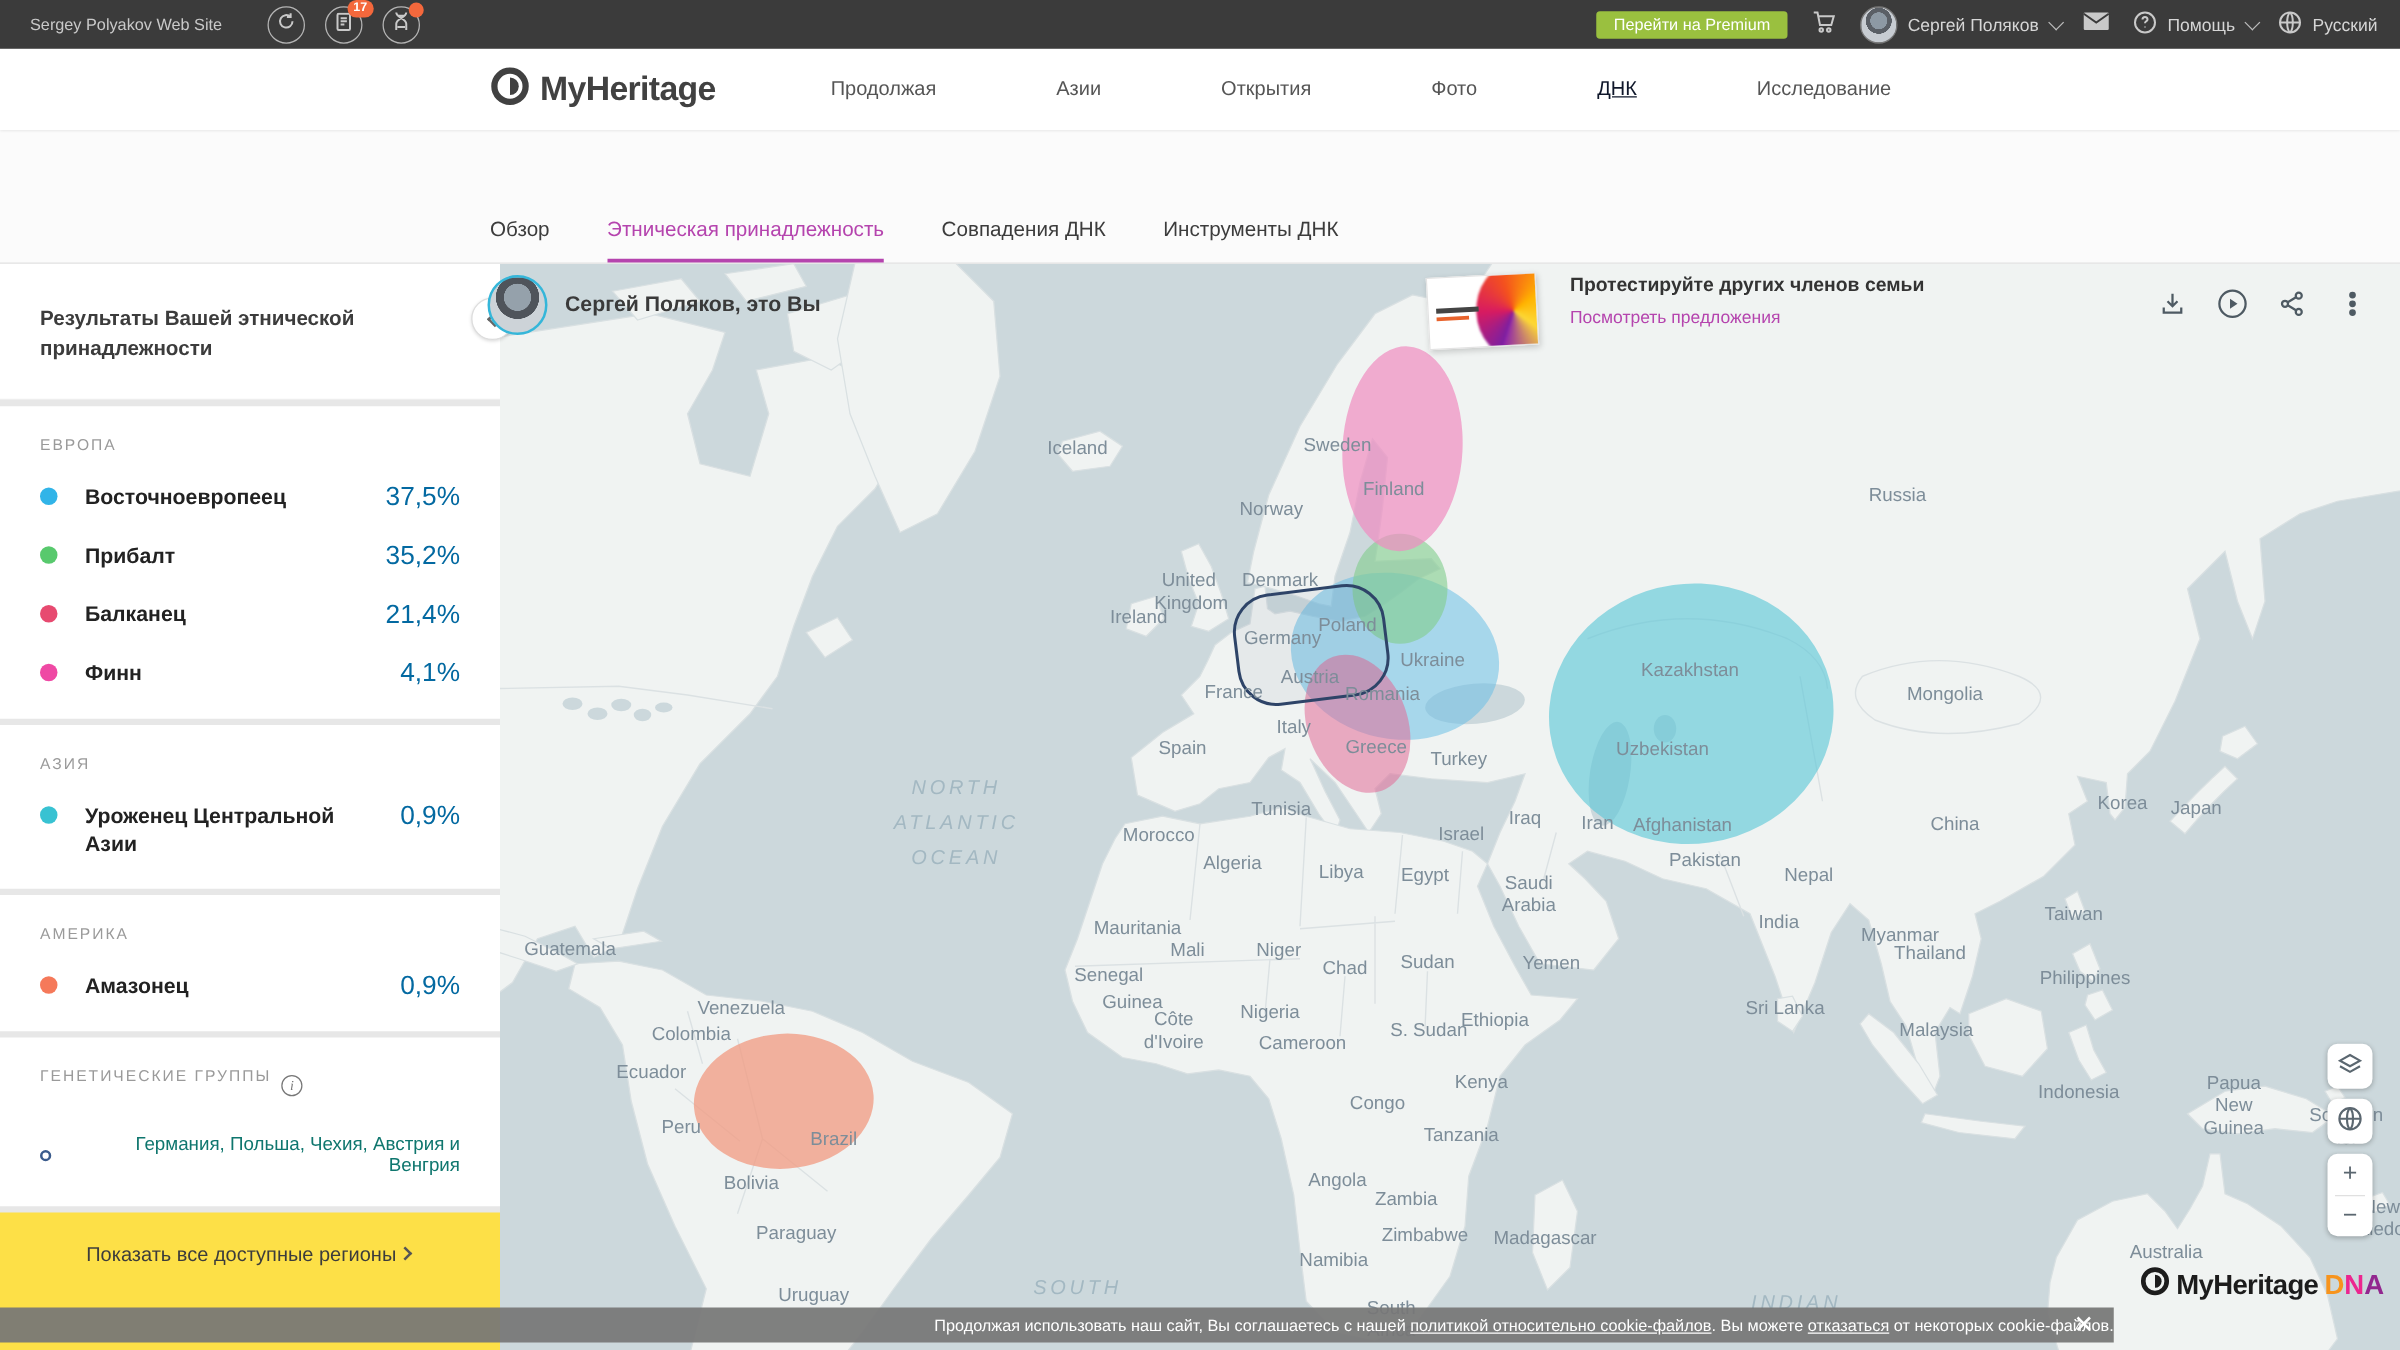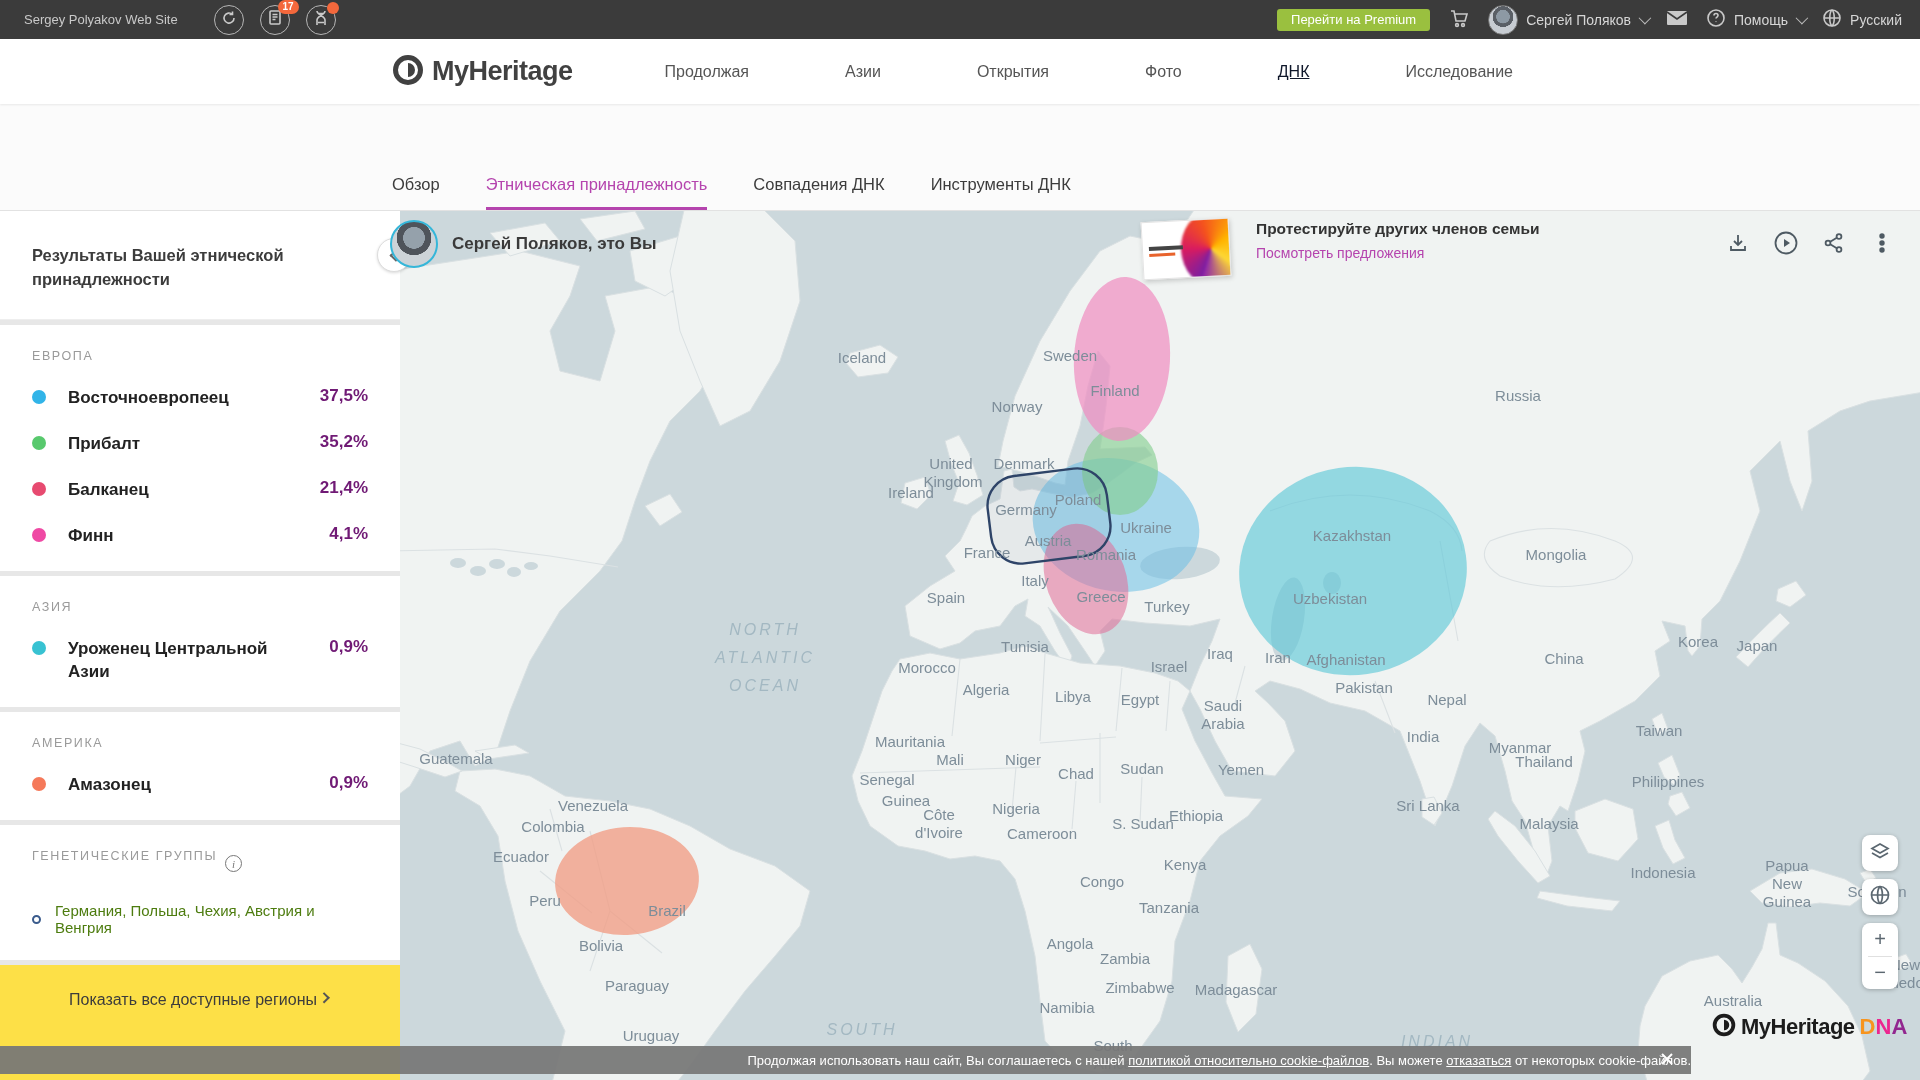--- a/index.html
+++ b/index.html
@@ -46,25 +46,25 @@
   .sidebar { position:absolute; left:0; top:211px; width:400px; bottom:0; background:#e7e7e7; z-index:20; display:flex; flex-direction:column; }
   .sb-card { background:#fff; margin-bottom:5px; padding:24px 32px; position:relative; }
   .sb-head { padding:32px 90px 28px 32px; border-bottom:1px solid #eee; }
   .sb-title { font-size:16.5px; font-weight:bold; color:#3c3c3c; line-height:24px; }
   .collapse-btn { position:absolute; left:377px; top:238px; width:34px; height:34px; background:#fff; border:1px solid #ddd; border-radius:50%; box-shadow:0 1px 3px rgba(0,0,0,.15); display:flex; align-items:center; justify-content:center; cursor:pointer; z-index:25; }
   .collapse-btn .chevl { width:9px; height:9px; border-left:2px solid #666; border-bottom:2px solid #666; transform:rotate(45deg) translate(1px,-1px); }
   .region-label { font-size:12.5px; color:#9a9a9a; letter-spacing:1.6px; margin-bottom:4px; }
   .eth-row { display:flex; align-items:flex-start; margin-top:23px; cursor:pointer; }
   .eth-dot { width:14px; height:14px; border-radius:50%; flex:0 0 14px; margin-top:4px; }
   .eth-name { font-size:17px; font-weight:bold; color:#222; margin-left:22px; line-height:23px; width:208px; }
-  .eth-pct { font-size:17px; font-weight:bold; color:#701a75; margin-left:auto; }
+  .eth-pct { font-size:21px; font-weight:normal; color:#0369a1; margin-left:auto; }
   .gg-label-row { display:flex; align-items:center; gap:8px; }
   .gg-item { display:flex; align-items:center; margin-top:24px; cursor:pointer; }
   .gg-dot { width:9px; height:9px; border-radius:50%; border:2px solid #3a5b8c; flex:0 0 9px; }
-  .gg-name { font-size:15px; color:#4d7c0f; margin-left:14px; }
+  .gg-name { font-size:15px; color:#0f766e; margin-left:14px;text-align:right; }
   .info-icon { width:17px; height:17px; border:1.3px solid #777; border-radius:50%; color:#777; font-size:11px; display:flex; align-items:center; justify-content:center; font-style:italic; font-family:"Liberation Serif",serif; cursor:pointer; }
   .sb-footer { background:#fde047; flex:1; display:flex; justify-content:center; padding-top:26px; }
   .show-all { font-size:16px; color:#3c3c3c; cursor:pointer; display:flex; align-items:flex-start; gap:6px; }
   .chevr { width:8px; height:8px; border-right:2px solid #555; border-top:2px solid #555; transform:rotate(45deg) translateY(4px); }
 
   
   .map { position:absolute; left:400px; top:211px; width:1520px; height:869px; background:#ccd8dc; z-index:10; }
   .map svg.world { position:absolute; left:0; top:0; }
   text.map-label { font-family:"Liberation Sans",sans-serif; font-size:15px; fill:#7d8d99; text-anchor:middle; }
   text.map-label.ocean { font-style:italic; font-size:16px; fill:#a3b8c2; letter-spacing:3px; }

